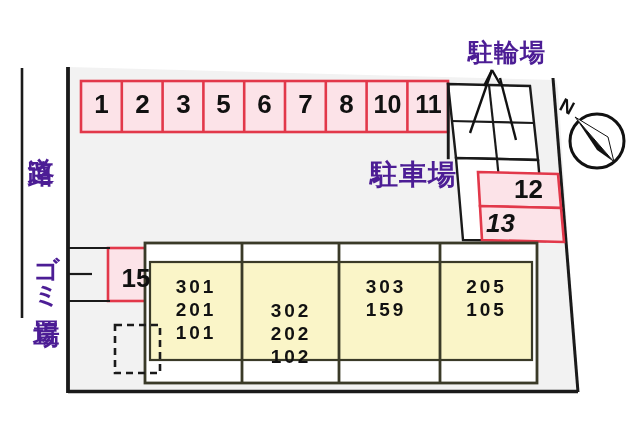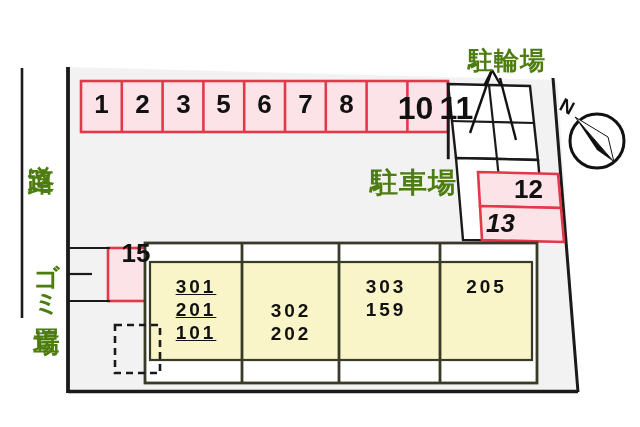--- a/index.html
+++ b/index.html
@@ -3,37 +3,37 @@
 <meta charset="utf-8">
 <style>
   html,body{margin:0;padding:0;background:#ffffff;}
   body{
     font-family:"Liberation Sans","DejaVu Sans",sans-serif;
     width:640px;height:427px;overflow:hidden;position:relative;
   }
   #stage{position:relative;width:640px;height:427px;background:#ffffff;}
   #svgmap{position:absolute;left:0;top:0;width:640px;height:427px;}
 
-  .lbl{position:absolute;color:#4d7c0f;font-weight:700;line-height:1;white-space:pre;margin-top:8px;}
+  .lbl{position:absolute;color:#4c1d95;font-weight:700;line-height:1;white-space:pre;}
 
   
   .vlabel{
     writing-mode:vertical-rl;
     text-orientation:upright;
     font-family:"DejaVu Sans","Liberation Sans",sans-serif;
     font-weight:700;letter-spacing:2px;
   }
   #label-road{left:28px;top:136px;font-size:27px;}
   #label-gomi{left:34px;top:236px;font-size:26px;}
 
   #label-parking{left:370px;top:161px;font-size:28px;font-family:"DejaVu Sans","Liberation Sans",sans-serif;letter-spacing:1px;}
   #label-bicycle{left:468px;top:40px;font-size:25px;font-family:"DejaVu Sans","Liberation Sans",sans-serif;letter-spacing:1px;}
 
   .stall-num{position:absolute;font-size:26px;font-weight:700;color:#111;text-align:center;line-height:1;}
-  .stall-num.small{font-size:32px;padding-left:28px;}
+  .stall-num.small{font-size:25px;}
 
   .unit-col{position:absolute;text-align:center;color:#111;font-weight:700;
             font-size:19px;letter-spacing:3px;line-height:23px;}
 
   #compass-n{position:absolute;left:560px;top:96px;font-size:19px;font-weight:700;
              color:#111;transform:rotate(28deg);transform-origin:center;}
 </style>
 </head>
 <body>
 
@@ -124,35 +124,37 @@
   <div class="stall-num" style="left:203px;top:91px;width:41px;">5</div>
   <div class="stall-num" style="left:244px;top:91px;width:41px;">6</div>
   <div class="stall-num" style="left:285px;top:91px;width:41px;">7</div>
   <div class="stall-num" style="left:326px;top:91px;width:41px;">8</div>
   <div class="stall-num small" style="left:367px;top:92px;width:41px;">10</div>
   <div class="stall-num small" style="left:408px;top:92px;width:41px;">11</div>
 
   <div class="stall-num" style="left:484px;top:176px;width:44px;text-align:left;margin-left:30px;">12</div>
   <div class="stall-num" style="left:486px;top:210px;width:44px;text-align:left;font-style:italic;">13</div>
 
-  <div class="stall-num" style="left:108px;top:240px;width:56px;">15</div>
+  <div class="stall-num" style="left:108px;top:265px;width:56px;">15</div>
 
-  <div class="unit-col" style="left:150px;top:275px;width:92px;text-decoration:underline;">
+  <div class="unit-col" style="left:150px;top:275px;width:92px;">
     <div>301</div>
     <div>201</div>
     <div>101</div>
   </div>
 
   <div class="unit-col" style="left:243px;top:275px;width:96px;margin-top:24px;">
     <div>302</div>
     <div>202</div>
+    <div>102</div>
   </div>
 
   <div class="unit-col" style="left:340px;top:275px;width:92px;">
     <div>303</div>
     <div>159</div>
   </div>
 
   <div class="unit-col" style="left:441px;top:275px;width:91px;">
     <div>205</div>
+    <div>105</div>
   </div>
 
 </div>
 
 </body></html>

